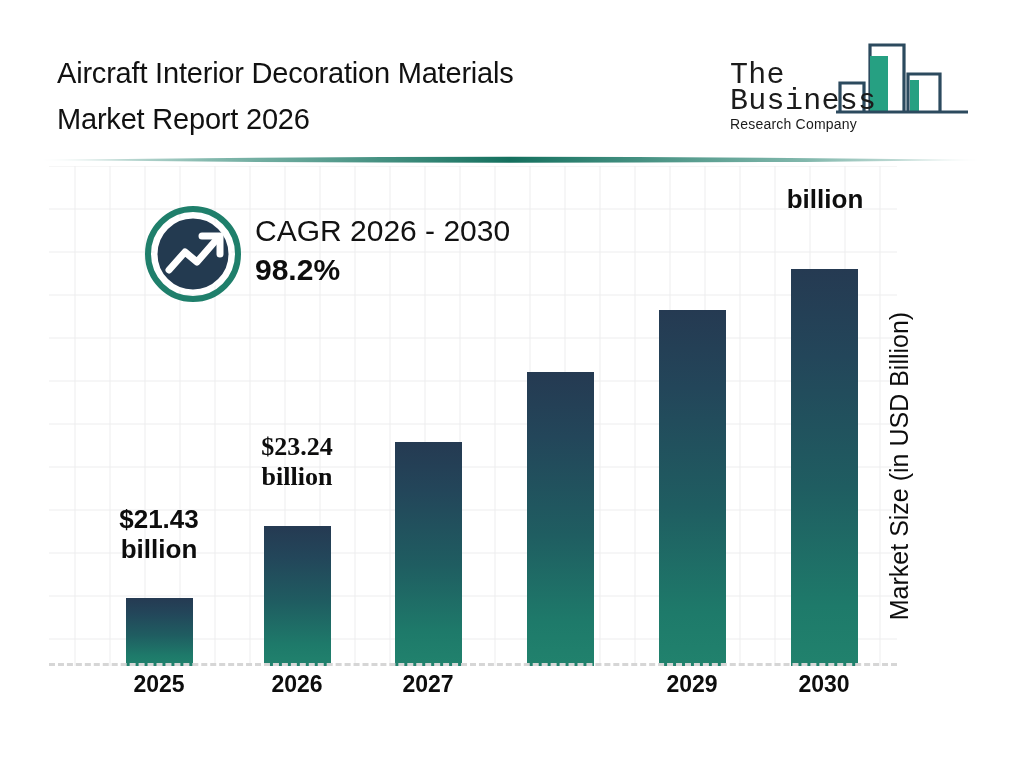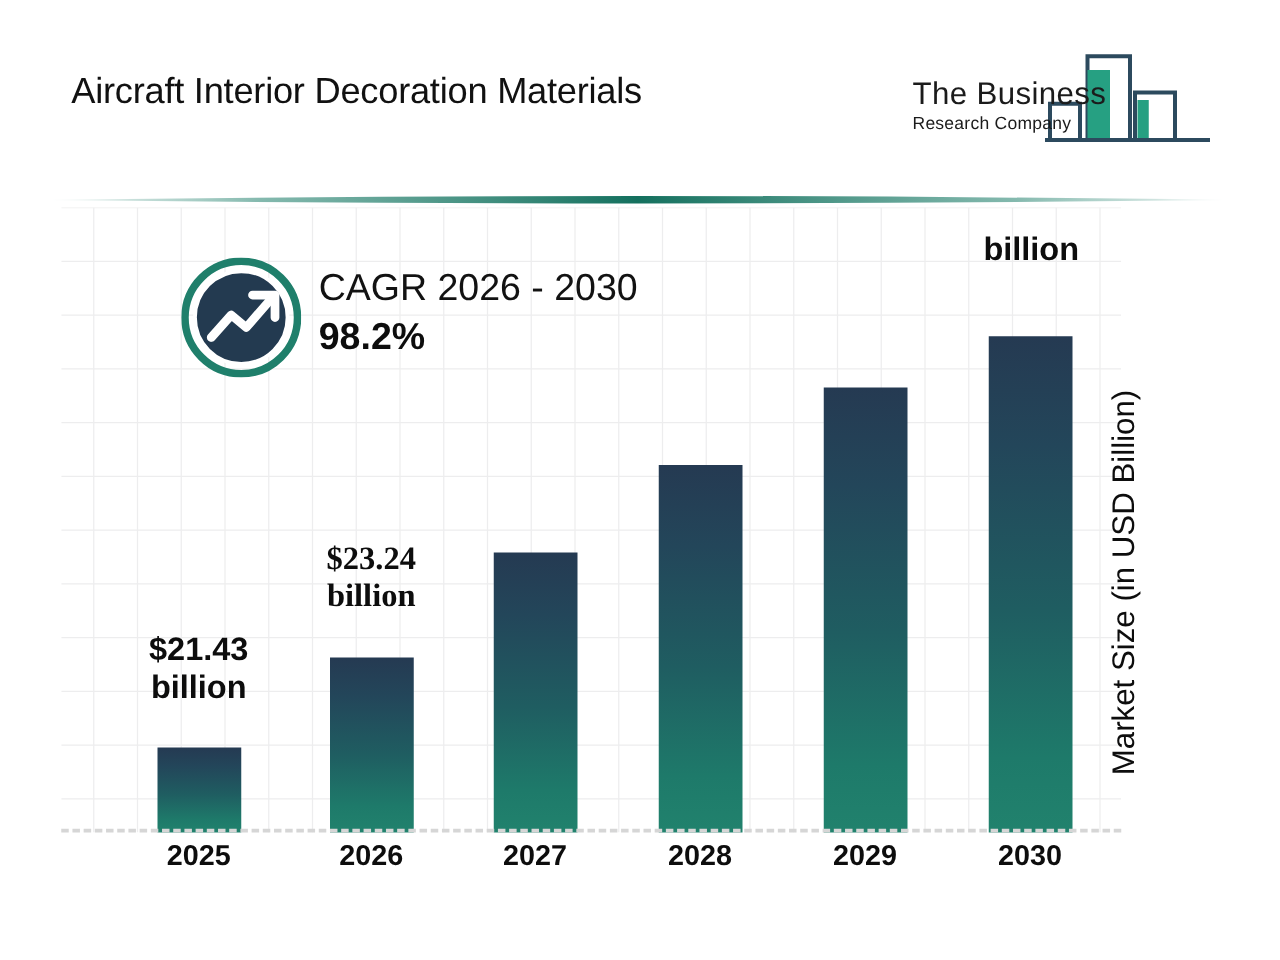--- a/index.html
+++ b/index.html
@@ -24,21 +24,21 @@
 
   
   #logo{
     position:absolute;left:718px;top:28px;width:262px;height:100px;
   }
   #logo-graphic{position:absolute;left:0;top:0;width:262px;height:100px;}
   #logo-text{
     position:absolute;left:12px;top:34px;width:160px;
     text-align:left;color:#1b1b1b;
   }
-  #logo-line1{font-size:25px;line-height:26px;font-weight:400;letter-spacing:0.3px;font-family:Liberation Sans, sans-serif;}
+  #logo-line1{font-size:30px;line-height:26px;font-weight:400;letter-spacing:0.3px;font-family:Liberation Mono, monospace;}
   #logo-line2{font-size:14px;line-height:18px;font-weight:400;letter-spacing:0.2px;margin-top:1px;}
 
   
   #divider{
     position:absolute;left:40px;top:154px;width:940px;height:12px;
   }
 
   
   #chart{
     position:absolute;left:0;top:166px;width:1024px;height:602px;
@@ -102,20 +102,21 @@
     margin-top:2px;
   }
 </style>
 </head>
 <body>
 
 <div id="header">
 
   <div id="page-title">
     <span class="tline">Aircraft Interior Decoration Materials</span>
+    <span class="tline">Market Report 2026</span>
   </div>
 
   <div id="logo">
     <svg id="logo-graphic" viewBox="0 0 262 100">
       <g fill="none" stroke="#2c4a5e" stroke-width="3.2">
         <path d="M122 84 L122 55 L146 55 L146 84"></path>
         <path d="M152 84 L152 17 L186 17 L186 84"></path>
         <path d="M190 84 L190 46 L222 46 L222 84"></path>
       </g>
       <rect x="152" y="28" width="18" height="56" fill="#26a082"></rect>
@@ -222,21 +223,20 @@
         <div id="cagr-value">98.2%</div>
       </div>
     </div>
 
   </div>
 
   <div id="xaxis">
     <div class="xtick" style="left:50px;">2025</div>
     <div class="xtick" style="left:188px;">2026</div>
     <div class="xtick" style="left:319px;">2027</div>
-    <div class="xtick" style="left:451px;">2028</div>
     <div class="xtick" style="left:583px;">2029</div>
     <div class="xtick" style="left:715px;">2030</div>
   </div>
 
   <div id="yaxis-title">
     <span id="yaxis-title-inner">Market Size (in USD Billion)</span>
   </div>
 
 </div>
 

